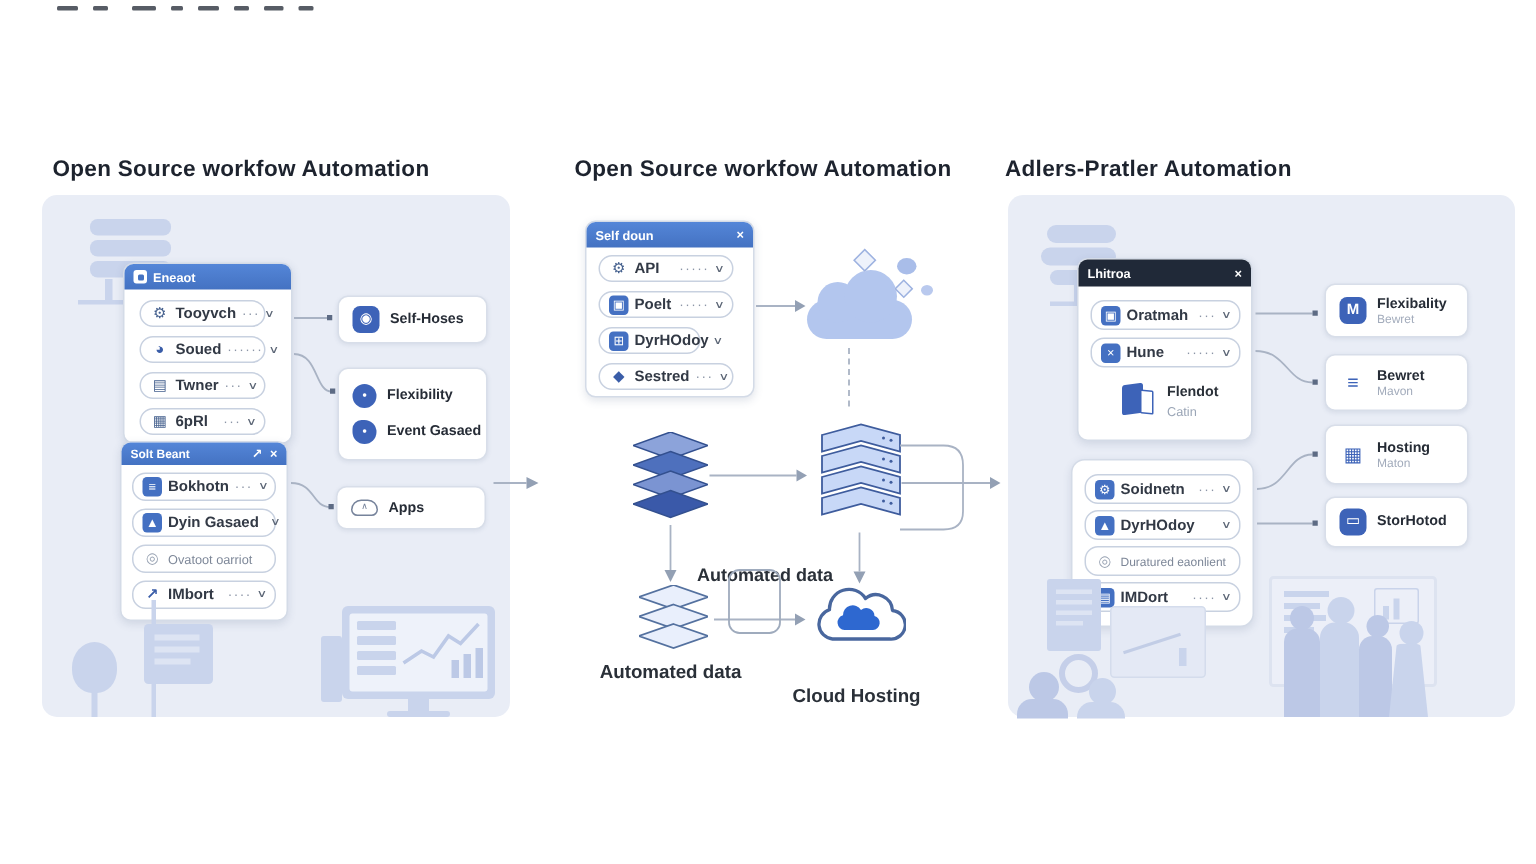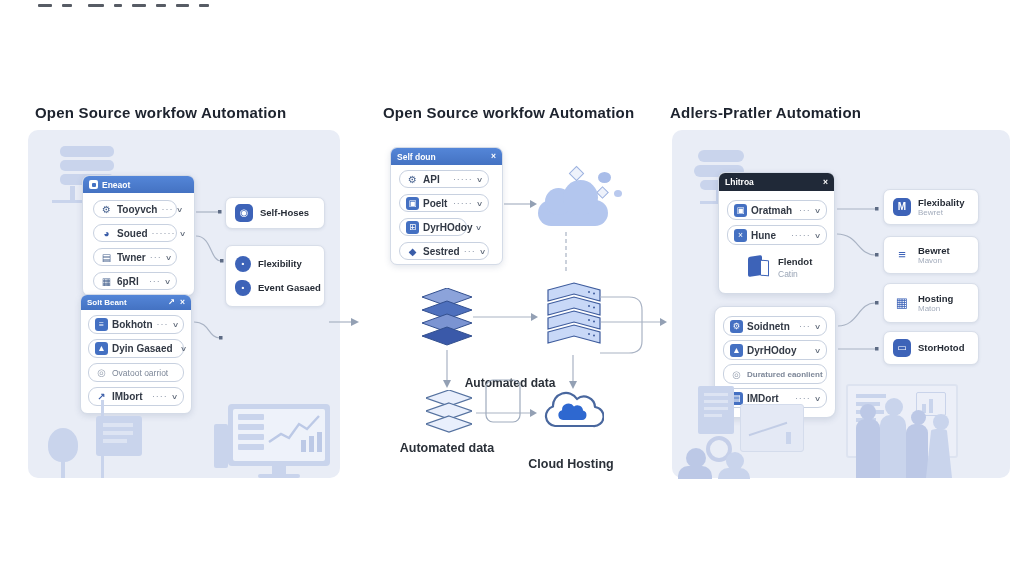--- a/index.html
+++ b/index.html
@@ -146,20 +146,24 @@
   <div class="box" style="left:225px;top:245px;width:100px;height:62px;flex-direction:column;align-items:flex-start;justify-content:center;gap:8px">
     <span style="display:flex;align-items:center;gap:7px">
       <span class="bic round" style="width:16px;height:16px;line-height:16px">•</span>
       <span class="bt">Flexibility</span>
     </span>
     <span style="display:flex;align-items:center;gap:7px">
       <span class="bic round" style="width:16px;height:16px;line-height:16px;border-radius:6px 50% 50% 50%">•</span>
       <span class="bt">Event Gasaed</span>
     </span>
   </div>
+  <div class="box" style="left:224px;top:324px;width:100px;height:29px">
+    <span class="cloud-ic">∧</span>
+    <span class="bt">Apps</span>
+  </div>
 
   <div class="sil" style="left:48px;top:428px;width:30px;height:34px;border-radius:50% 50% 45% 45%"></div>
   <div class="sil" style="left:61px;top:455px;width:4px;height:23px"></div>
   <div class="sil" style="left:101px;top:400px;width:3px;height:78px"></div>
   <div class="sil" style="left:96px;top:416px;width:46px;height:40px;border-radius:3px"></div>
   <div class="sil2" style="left:103px;top:423px;width:30px;height:4px"></div>
   <div class="sil2" style="left:103px;top:431px;width:30px;height:4px"></div>
   <div class="sil2" style="left:103px;top:439px;width:24px;height:4px"></div>
   <div class="sil" style="left:214px;top:424px;width:14px;height:44px;border-radius:2px"></div>
   <div class="sil" style="left:228px;top:404px;width:102px;height:62px;border-radius:4px"></div>
@@ -306,21 +310,21 @@
     <span class="cv">∨</span>
   </div>
   <div class="pill" style="left:723px;top:340px;width:104px;height:20px">
     <span class="ic sq">▲</span>
     <span class="lb">DyrHOdoy</span>
     <span class="dt"></span>
     <span class="cv">∨</span>
   </div>
   <div class="pill" style="left:723px;top:364px;width:104px;height:20px">
     <span class="ic ol">◎</span>
-    <span class="lb" style="color:#7d8798;font-weight:700;font-size:8px">Duratured eaonlient</span>
+    <span class="lb" style="color:#7d8798;font-weight:400;font-size:8px">Duratured eaonlient</span>
   </div>
   <div class="pill" style="left:723px;top:388px;width:104px;height:20px">
     <span class="ic sq">▤</span>
     <span class="lb">IMDort</span>
     <span class="dt">····</span>
     <span class="cv">∨</span>
   </div>
 
   <div class="box" style="left:883px;top:189px;width:96px;height:36px">
     <span class="bic">M</span>

